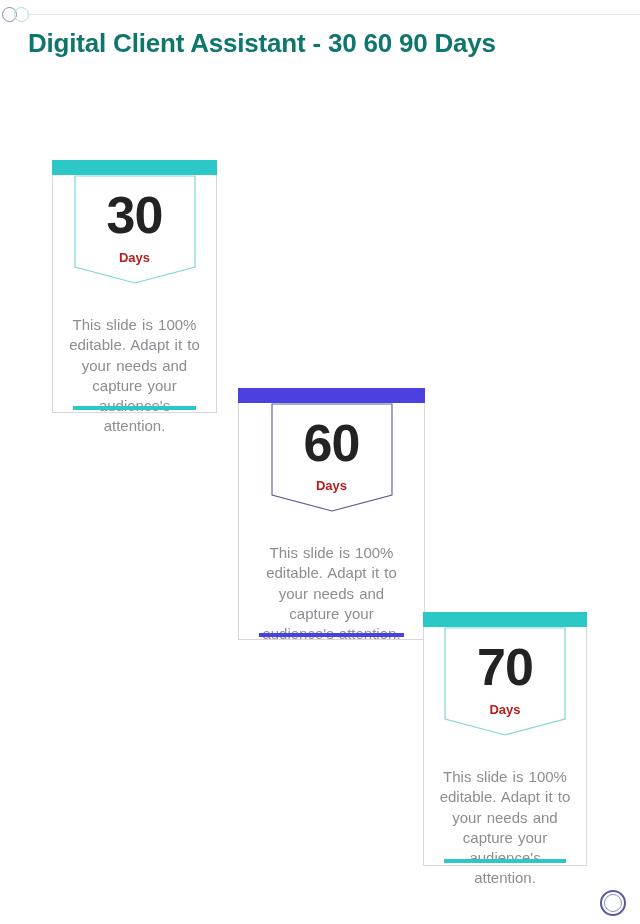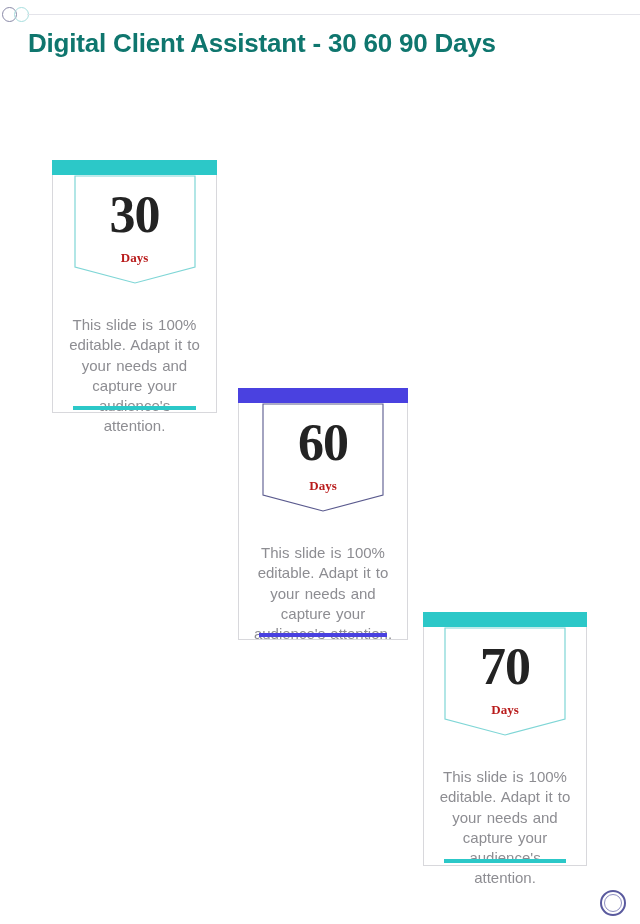--- a/index.html
+++ b/index.html
@@ -74,21 +74,20 @@
     right: -1px;
     height: 15px;
   }
   .ribbon {
     position: absolute;
     left: 50%;
     transform: translateX(-50%);
     top: 14px;
     width: 122px;
     height: 110px;
-    font-family: Liberation Serif, serif;
   }
   .ribbon svg {
     display: block;
     width: 122px;
     height: 110px;
   }
   .ribbon-num {
     position: absolute;
     top: 14px;
     left: 0;
@@ -124,21 +123,21 @@
   .card-bottom-bar {
     position: absolute;
     bottom: 2px;
     left: 20px;
     right: 20px;
     height: 4px;
   }
 
   
   #card-30 { left: 52px;  top: 160px; width: 165px; height: 253px; }
-  #card-60 { left: 238px; top: 388px; width: 170px; height: 252px; }
+  #card-60 { left: 238px; top: 388px; width: 187px; height: 252px; }
   #card-90 { left: 423px; top: 612px; width: 164px; height: 254px; }
 
   
   .footer-logo {
     position: absolute;
     right: 14px;
     bottom: 8px;
     width: 26px;
     height: 26px;
   }

